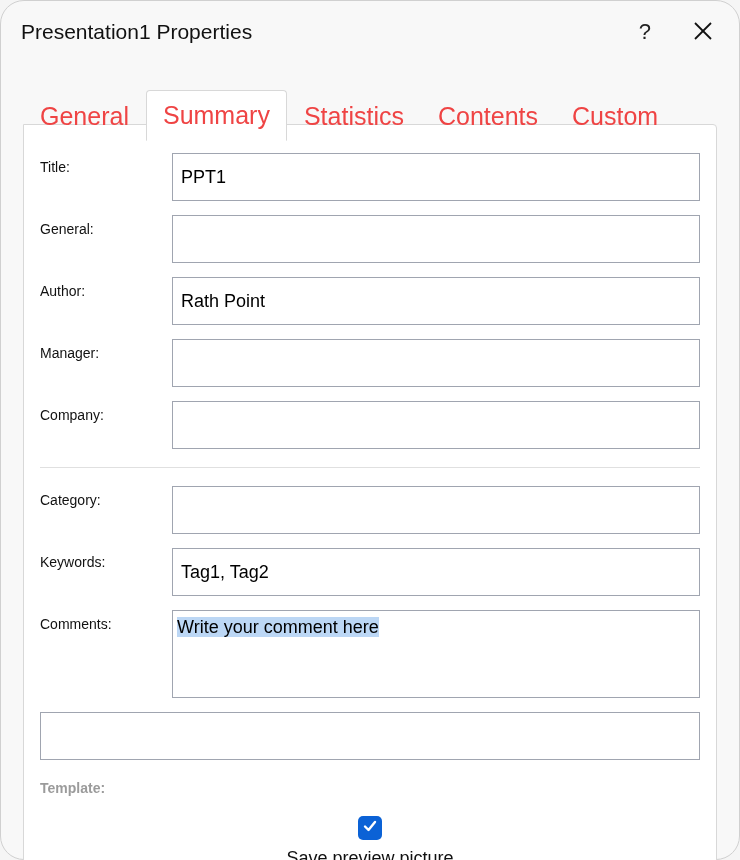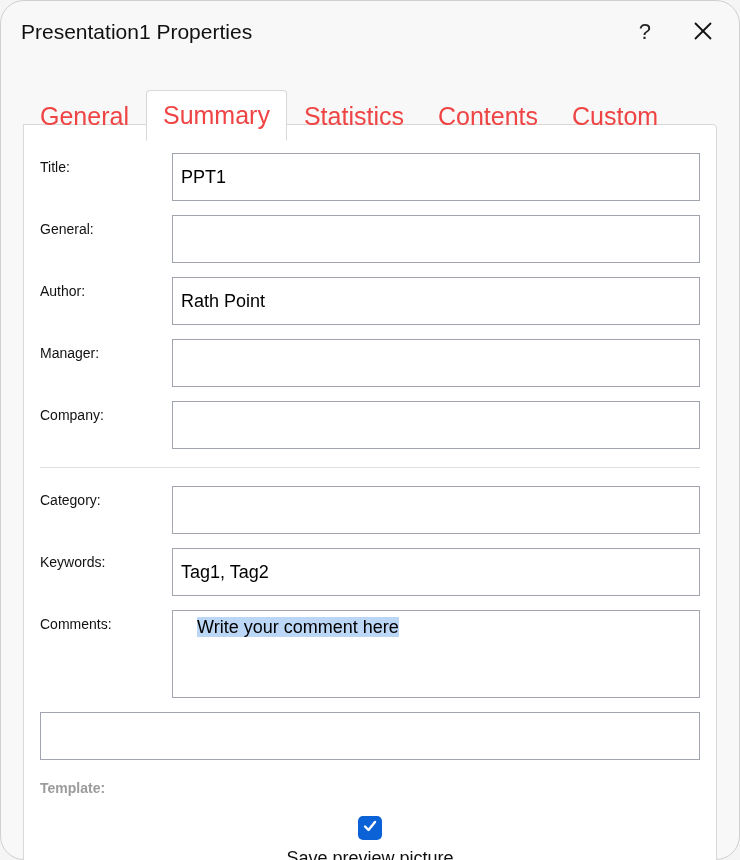--- a/index.html
+++ b/index.html
@@ -152,21 +152,21 @@
       border-radius: 6px;
       cursor: pointer;
     }
     .btn.primary {
       border: 1px solid #2b7de1;
     }
     
     .comments-box {
       flex: 1;
       height: 88px;
-      padding: 6px 24px;
+      padding: 6px 4px;
       font-size: 18px;
       border: 1px solid #a0a5b0;
       background: #fff;
       cursor: text;
     }
     .comments-box .hl {
       background: #bcd7f5;
     }
   </style>
 </head>

